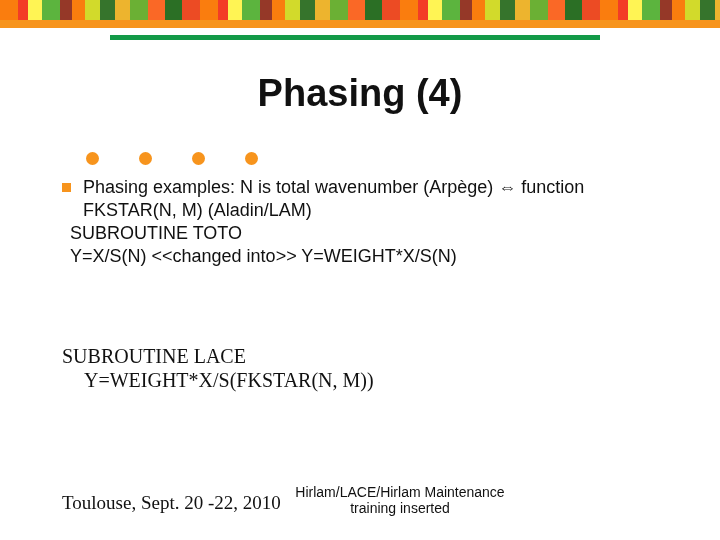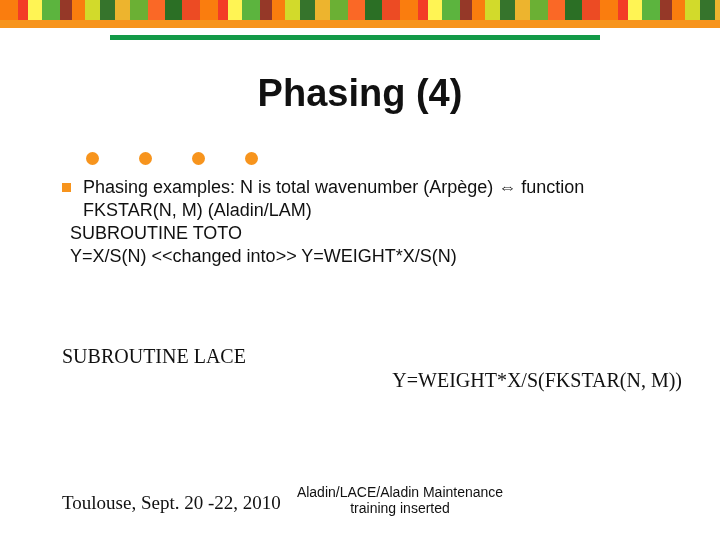--- a/index.html
+++ b/index.html
@@ -47,21 +47,21 @@
     font-size: 18px;
     line-height: 1.28;
     color: #111;
   }
   .bullet-row { display: flex; align-items: flex-start; }
   .bullet-sq {
     width: 9px; height: 9px; background: #f7941d;
     margin-top: 7px; margin-right: 12px; flex: 0 0 9px;
   }
   .bullet-text { flex: 1; }
-  .indent { padding-left: 22px; text-align: right; }
+  .indent { padding-left: 22px; }
   .plain { margin-left: 8px; }
   .block2 {
     position: absolute;
     left: 62px; top: 344px;
     width: 620px;
     font-family: "Times New Roman", Times, serif;
     font-size: 20px;
     line-height: 1.22;
     color: #111;
   }
@@ -109,17 +109,17 @@
     <div class="plain">Y=X/S(N) &lt;&lt;changed into&gt;&gt; Y=WEIGHT*X/S(N)</div>
   </div>
 
   <div class="block2">
     <div>SUBROUTINE LACE</div>
     <div class="indent">Y=WEIGHT*X/S(FKSTAR(N, M))</div>
   </div>
 
   <div class="footer-left">Toulouse, Sept. 20 -22, 2010</div>
   <div class="footer-center">
-    <div>Aladin/LACE/Aladin Maintenance</div>
+    <div>Hirlam/LACE/Hirlam Maintenance</div>
     <div>training inserted</div>
   </div>
 
 </div>
 
 </body></html>

